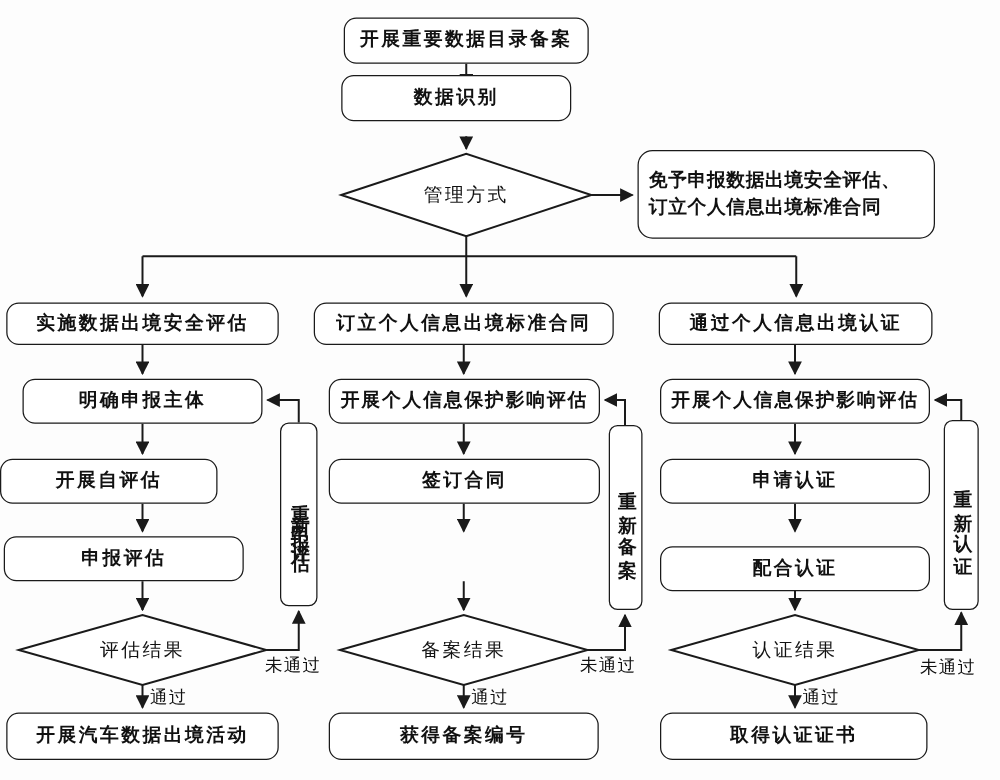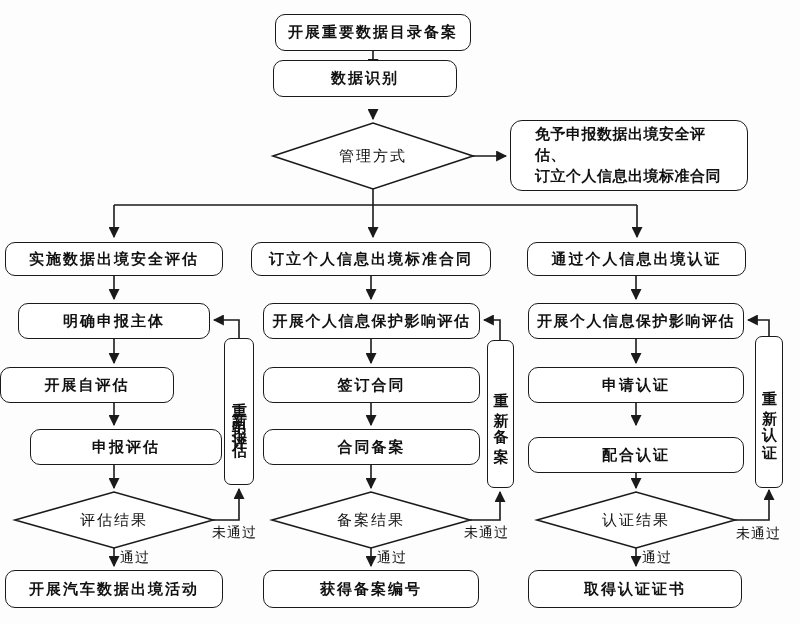--- a/index.html
+++ b/index.html
@@ -18,21 +18,21 @@
   }
   .plain{
     position:absolute;z-index:1;box-sizing:border-box;
     display:flex;align-items:center;justify-content:center;
     background:transparent;border:none;
     font-size:15px;letter-spacing:2px;text-align:center;
   }
   .note{
     justify-content:flex-start;align-items:center;
     text-align:left;letter-spacing:0.5px;line-height:21px;
-    padding:4px 24px;border-radius:12px;
+    padding:4px 8px;border-radius:12px;
   }
   .vbox{
     writing-mode:vertical-rl;text-orientation:upright;
     border-radius:7px;letter-spacing:8px;padding-top:6px;
   }
   .lbl{
     position:absolute;z-index:2;font-size:14px;letter-spacing:1px;
     background:transparent;white-space:nowrap;
   }
 </style>
@@ -100,30 +100,29 @@
       <div>订立个人信息出境标准合同</div>
     </div>
   </div>
 
   <div class="node" style="left:5px;top:242px;width:218px;height:34px">实施数据出境安全评估</div>
   <div class="node" style="left:251px;top:242px;width:240px;height:34px">订立个人信息出境标准合同</div>
   <div class="node" style="left:527px;top:242px;width:219px;height:34px">通过个人信息出境认证</div>
 
   <div class="node" style="left:18px;top:303px;width:192px;height:36px">明确申报主体</div>
   <div class="node" style="left:0;top:367px;width:174px;height:36px">开展自评估</div>
-  <div class="node" style="left:30px;top:429px;width:192px;height:36px">申报评估</div>
+  <div class="node" style="left:3px;top:429px;width:192px;height:36px">申报评估</div>
   <div class="plain" style="left:14px;top:505px;width:200px;height:30px">评估结果</div>
   <div class="node vbox" style="left:224px;top:338px;width:30px;height:147px;letter-spacing:8px">重新申报评估</div>
   <div class="node" style="left:5px;top:570px;width:218px;height:38px">开展汽车数据出境活动</div>
   <div class="lbl" style="left:120px;top:549px">通过</div>
   <div class="lbl" style="left:212px;top:524px">未通过</div>
 
   <div class="node" style="left:263px;top:303px;width:217px;height:36px;letter-spacing:1.5px">开展个人信息保护影响评估</div>
   <div class="node" style="left:263px;top:367px;width:217px;height:36px">签订合同</div>
-  <div class="node" style="left:263px;top:429px;width:217px;height:36px">合同备案</div>
   <div class="plain" style="left:271px;top:505px;width:200px;height:30px">备案结果</div>
   <div class="node vbox" style="left:487px;top:340px;width:27px;height:148px;letter-spacing:18px">重新备案</div>
   <div class="node" style="left:263px;top:570px;width:216px;height:38px">获得备案编号</div>
   <div class="lbl" style="left:377px;top:549px">通过</div>
   <div class="lbl" style="left:464px;top:524px">未通过</div>
 
   <div class="node" style="left:528px;top:303px;width:216px;height:36px;letter-spacing:1.5px">开展个人信息保护影响评估</div>
   <div class="node" style="left:528px;top:367px;width:216px;height:36px">申请认证</div>
   <div class="node" style="left:528px;top:437px;width:216px;height:36px">配合认证</div>
   <div class="plain" style="left:536px;top:505px;width:200px;height:30px">认证结果</div>

